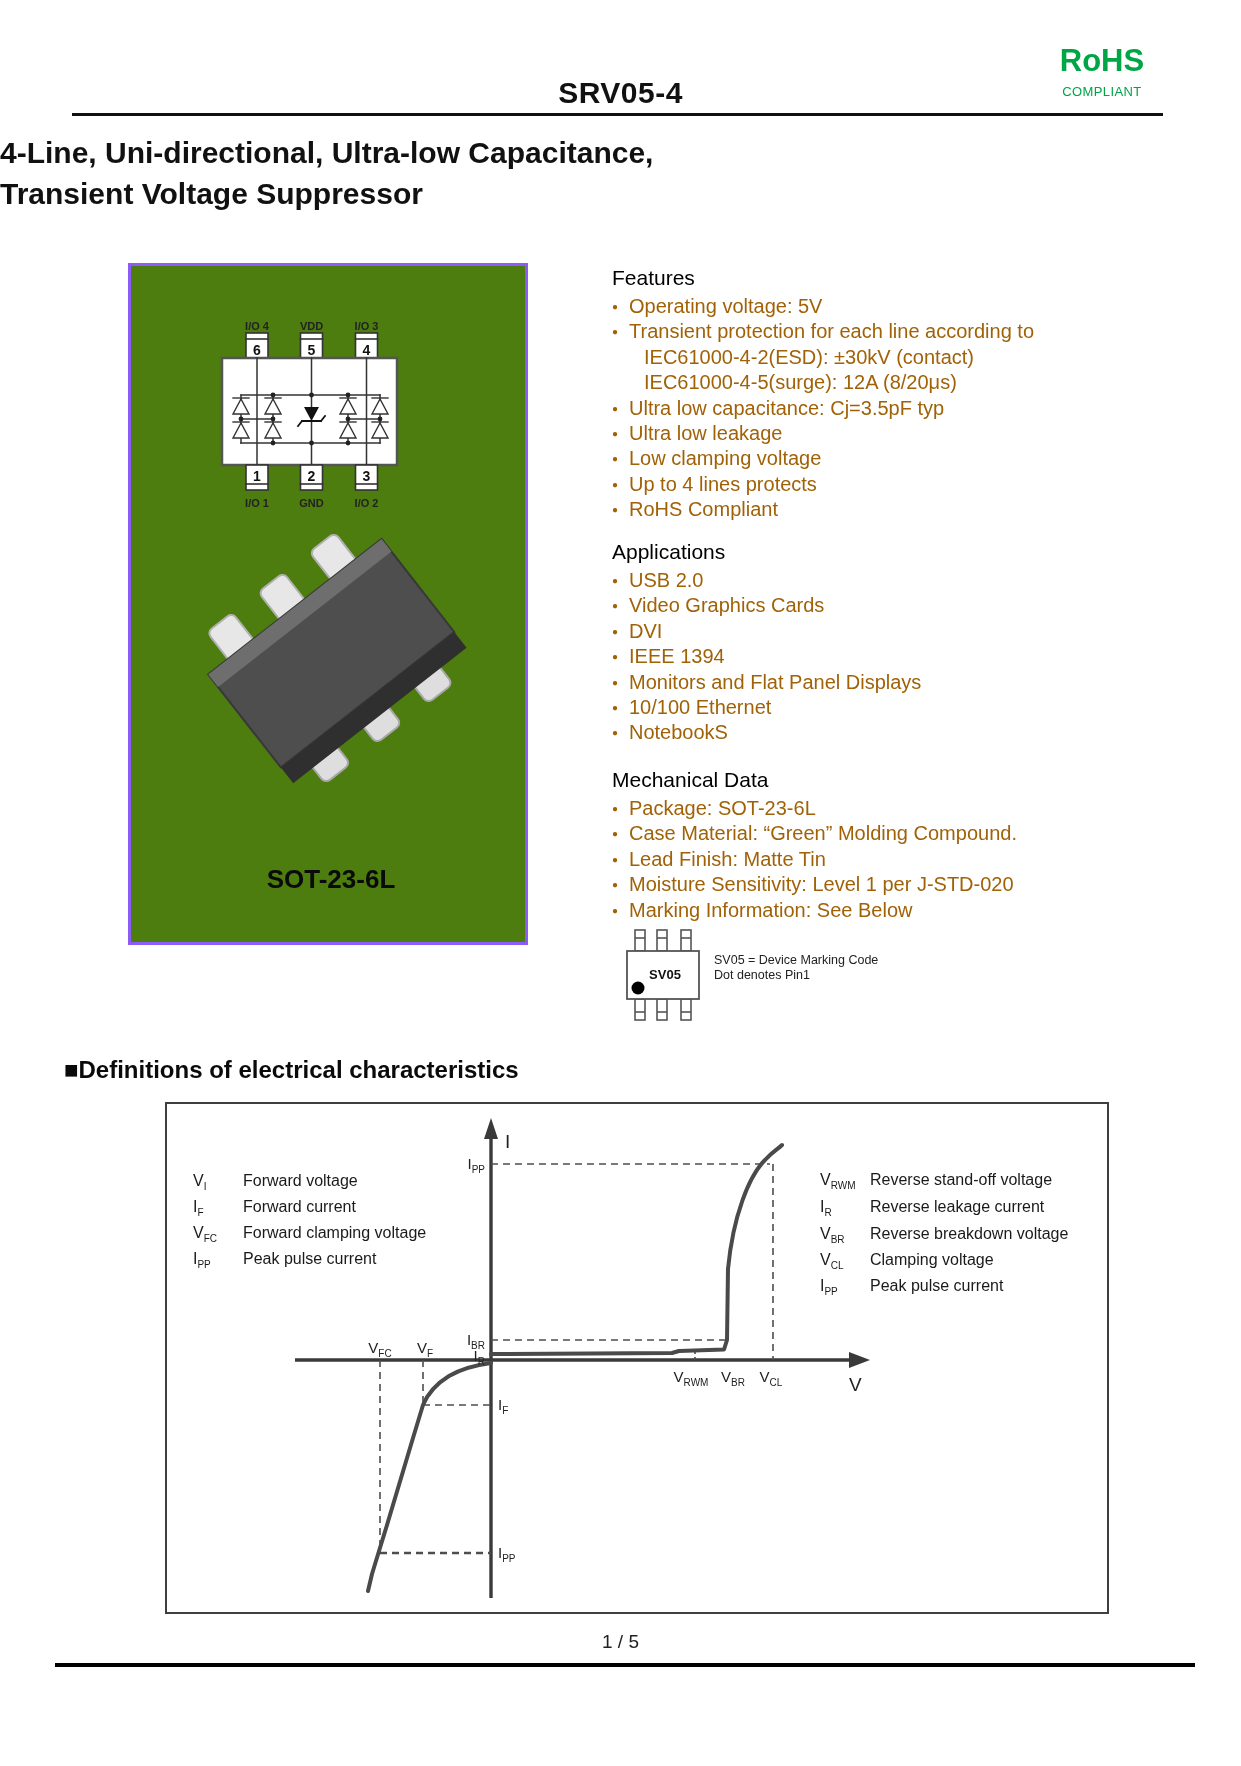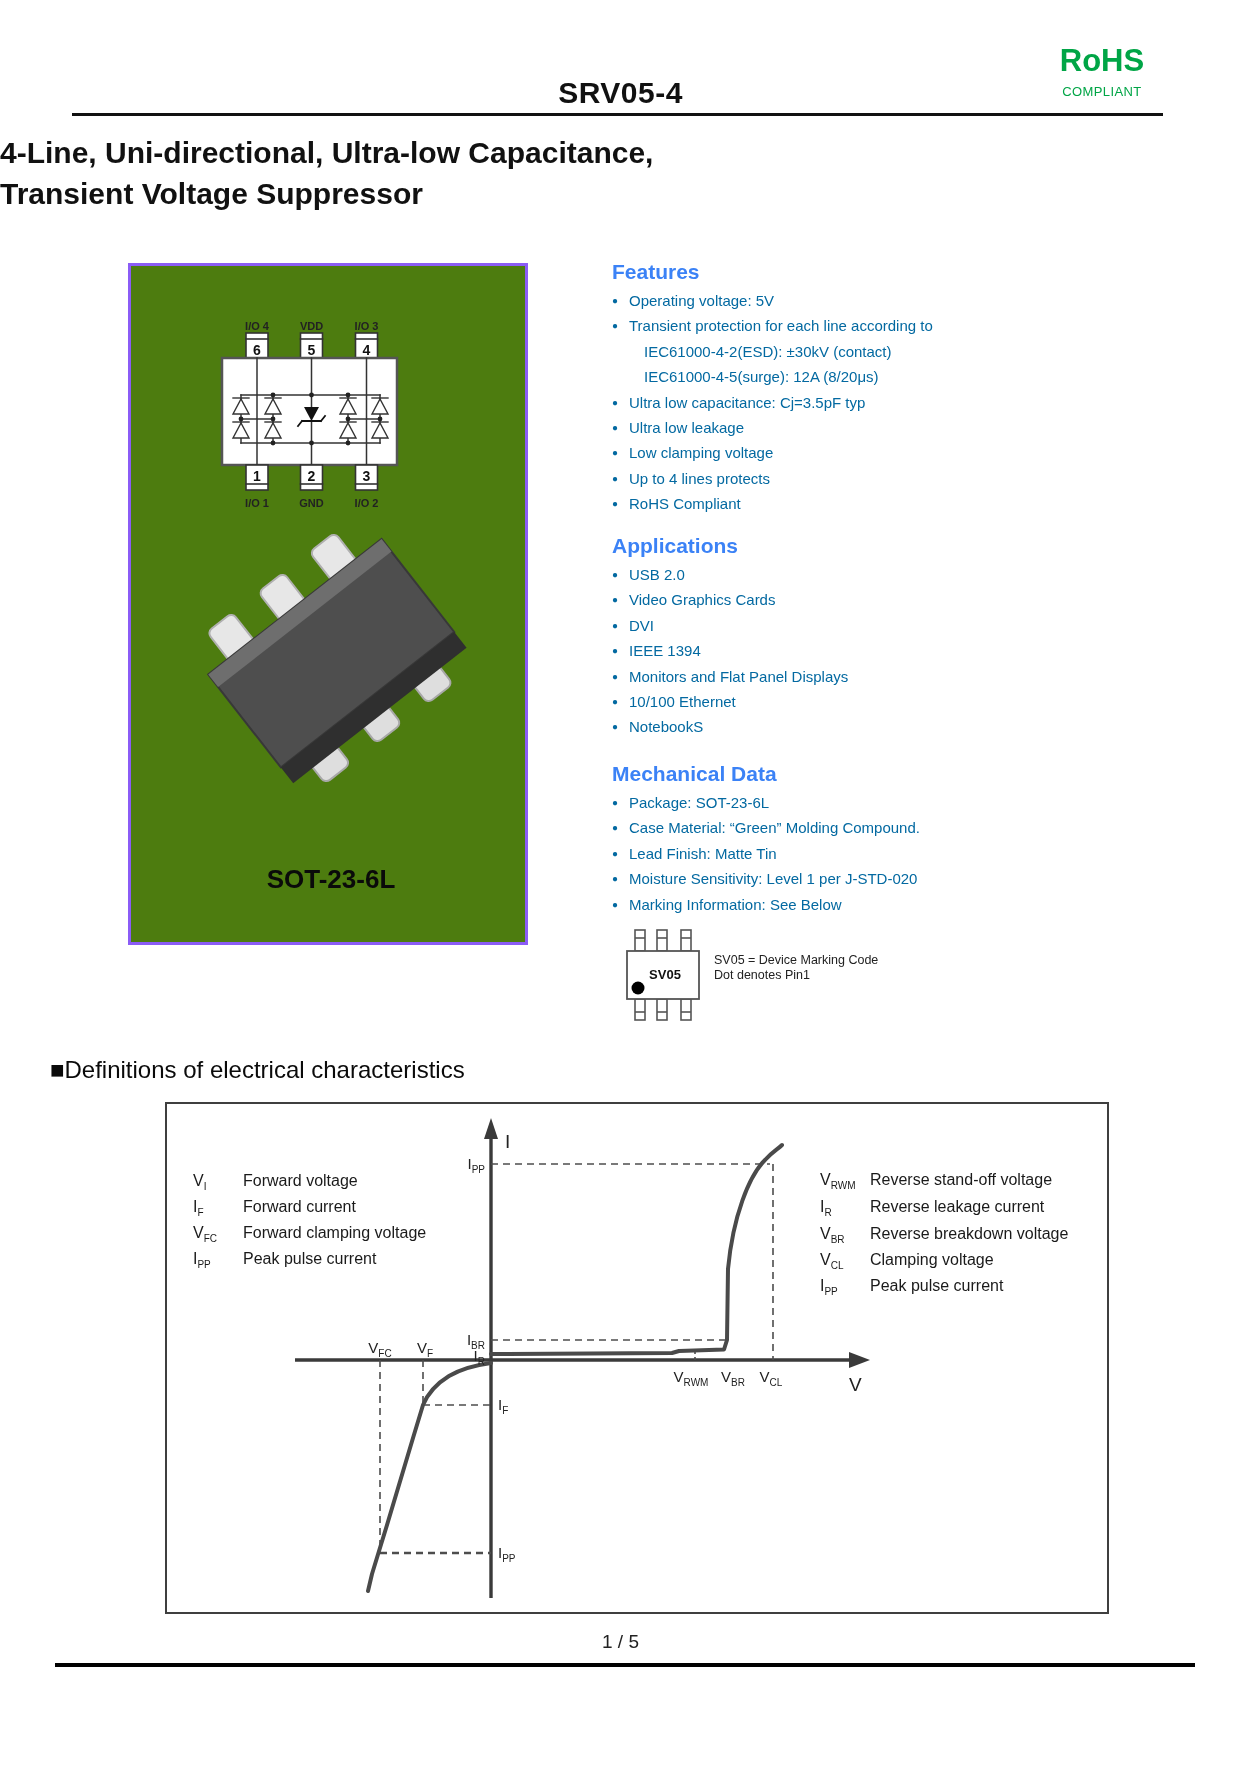--- a/index.html
+++ b/index.html
@@ -16,30 +16,30 @@
   .rohs-main { font-size:31px; font-weight:bold; line-height:34px; }
   .rohs-sub  { font-size:13px; font-weight:normal; letter-spacing:0.4px; margin-top:6px; }
   .header-rule { left:72px; top:113px; width:1091px; height:3px; background:#111; }
   .doc-title { left:0; top:132px; width:1241px; text-align:left;
                font-size:30px; font-weight:bold; line-height:41px; }
   
   .pkg-panel { left:128px; top:263px; width:394px; height:676px;
                border:3px solid #8b5cf6; background:#4d7c0f; }
   
   .section { width:560px; }
-  .section h2 { margin:8px 0 4px 0; font-size:21px; font-weight:bold; color:#3b82f6; }
-  .fl { list-style:none; margin:4px 0 0 0; padding:0; font-size:15px; line-height:25.4px; color:#0369a1; }
+  .section h2 { margin:14px 0 4px 0; font-size:21px; font-weight:normal; color:#000000; }
+  .fl { list-style:none; margin:4px 0 0 0; padding:0; font-size:20px; line-height:25.4px; color:#a16207; }
   .fl li { padding-left:17px; position:relative; }
   .fl li::before { content:"●"; position:absolute; left:0; top:0; font-size:10px; line-height:25.4px; }
   .fl li.nb { padding-left:32px; }
   .fl li.nb::before { content:""; }
   
   .marking-legend { left:714px; top:953px; font-size:12.5px; line-height:14.5px; color:#222; }
   
-  .def-heading { left:50px; top:1056px; font-size:24px; font-weight:normal; color:#0a0a0a; }
+  .def-heading { left:64px; top:1056px; font-size:24px; font-weight:bold; color:#0a0a0a; }
   .graph-frame { left:165px; top:1102px; width:940px; height:508px; border:2px solid #3f3f3f; background:#fff; }
   svg text { font-family:"Liberation Sans", sans-serif; }
   .glbl { font-size:16px; fill:#1a1a1a; }
   .plbl { font-size:15px; fill:#222; }
   .axl  { font-size:19px; fill:#222; }
   .sub  { font-size:10px; }
   
   .page-num { left:0; top:1631px; width:1241px; text-align:center; font-size:19px; color:#222; }
   .footer-rule { left:55px; top:1663px; width:1140px; height:4px; background:#000; }
 </style>

